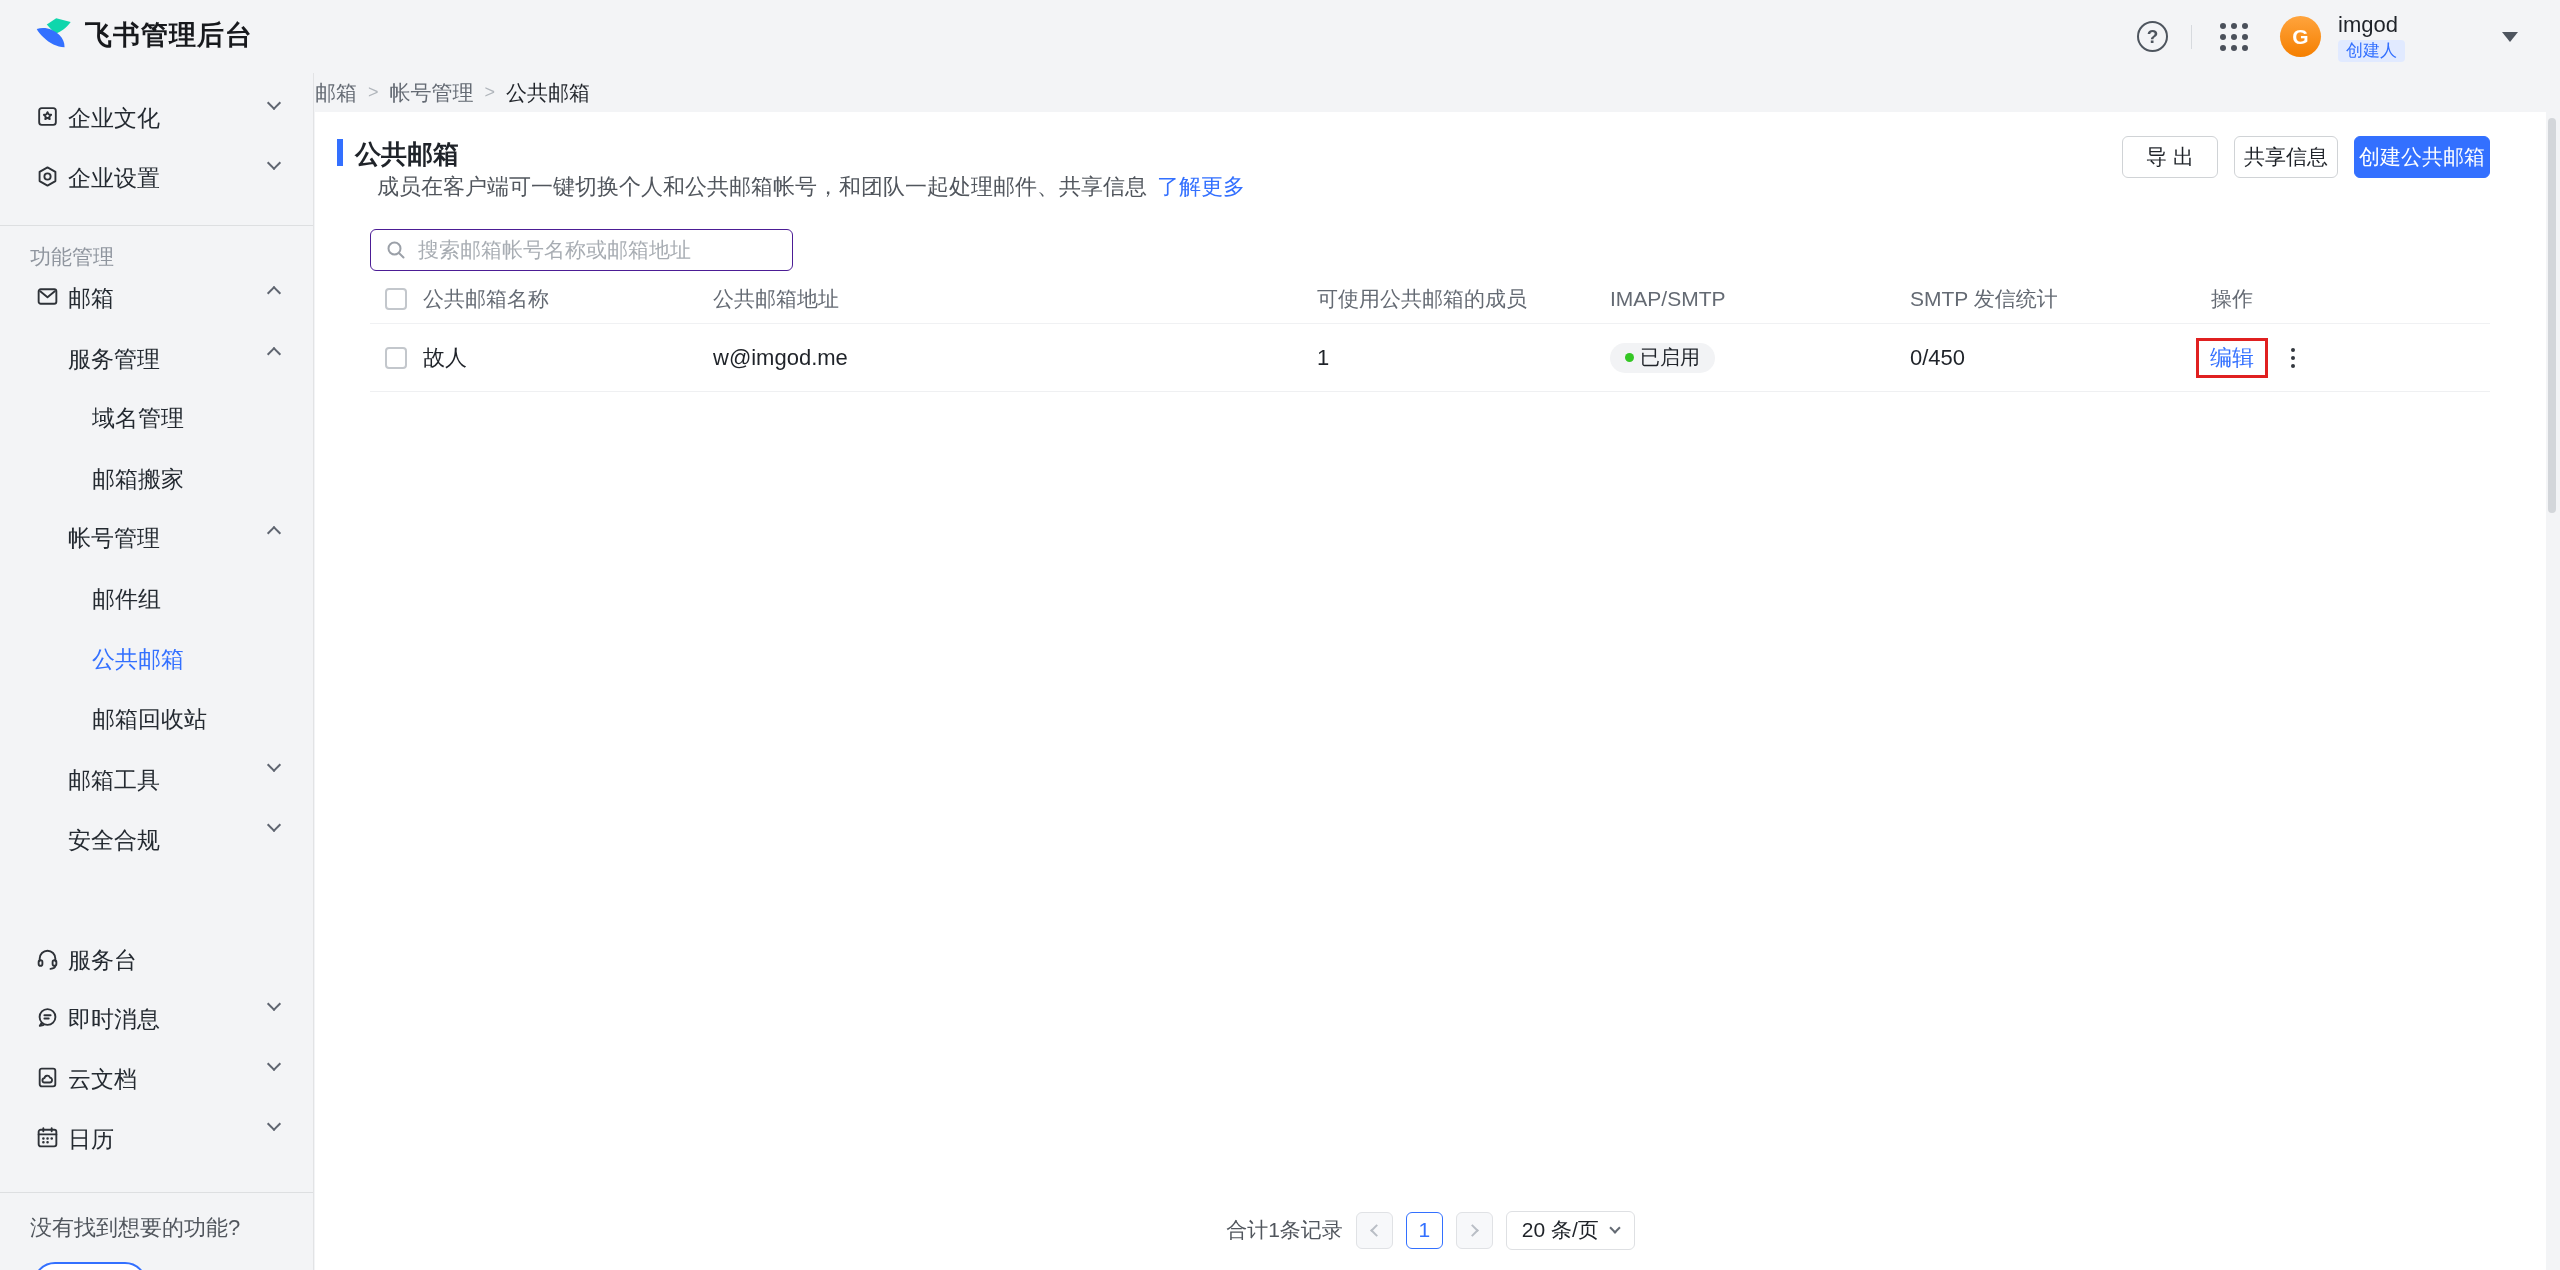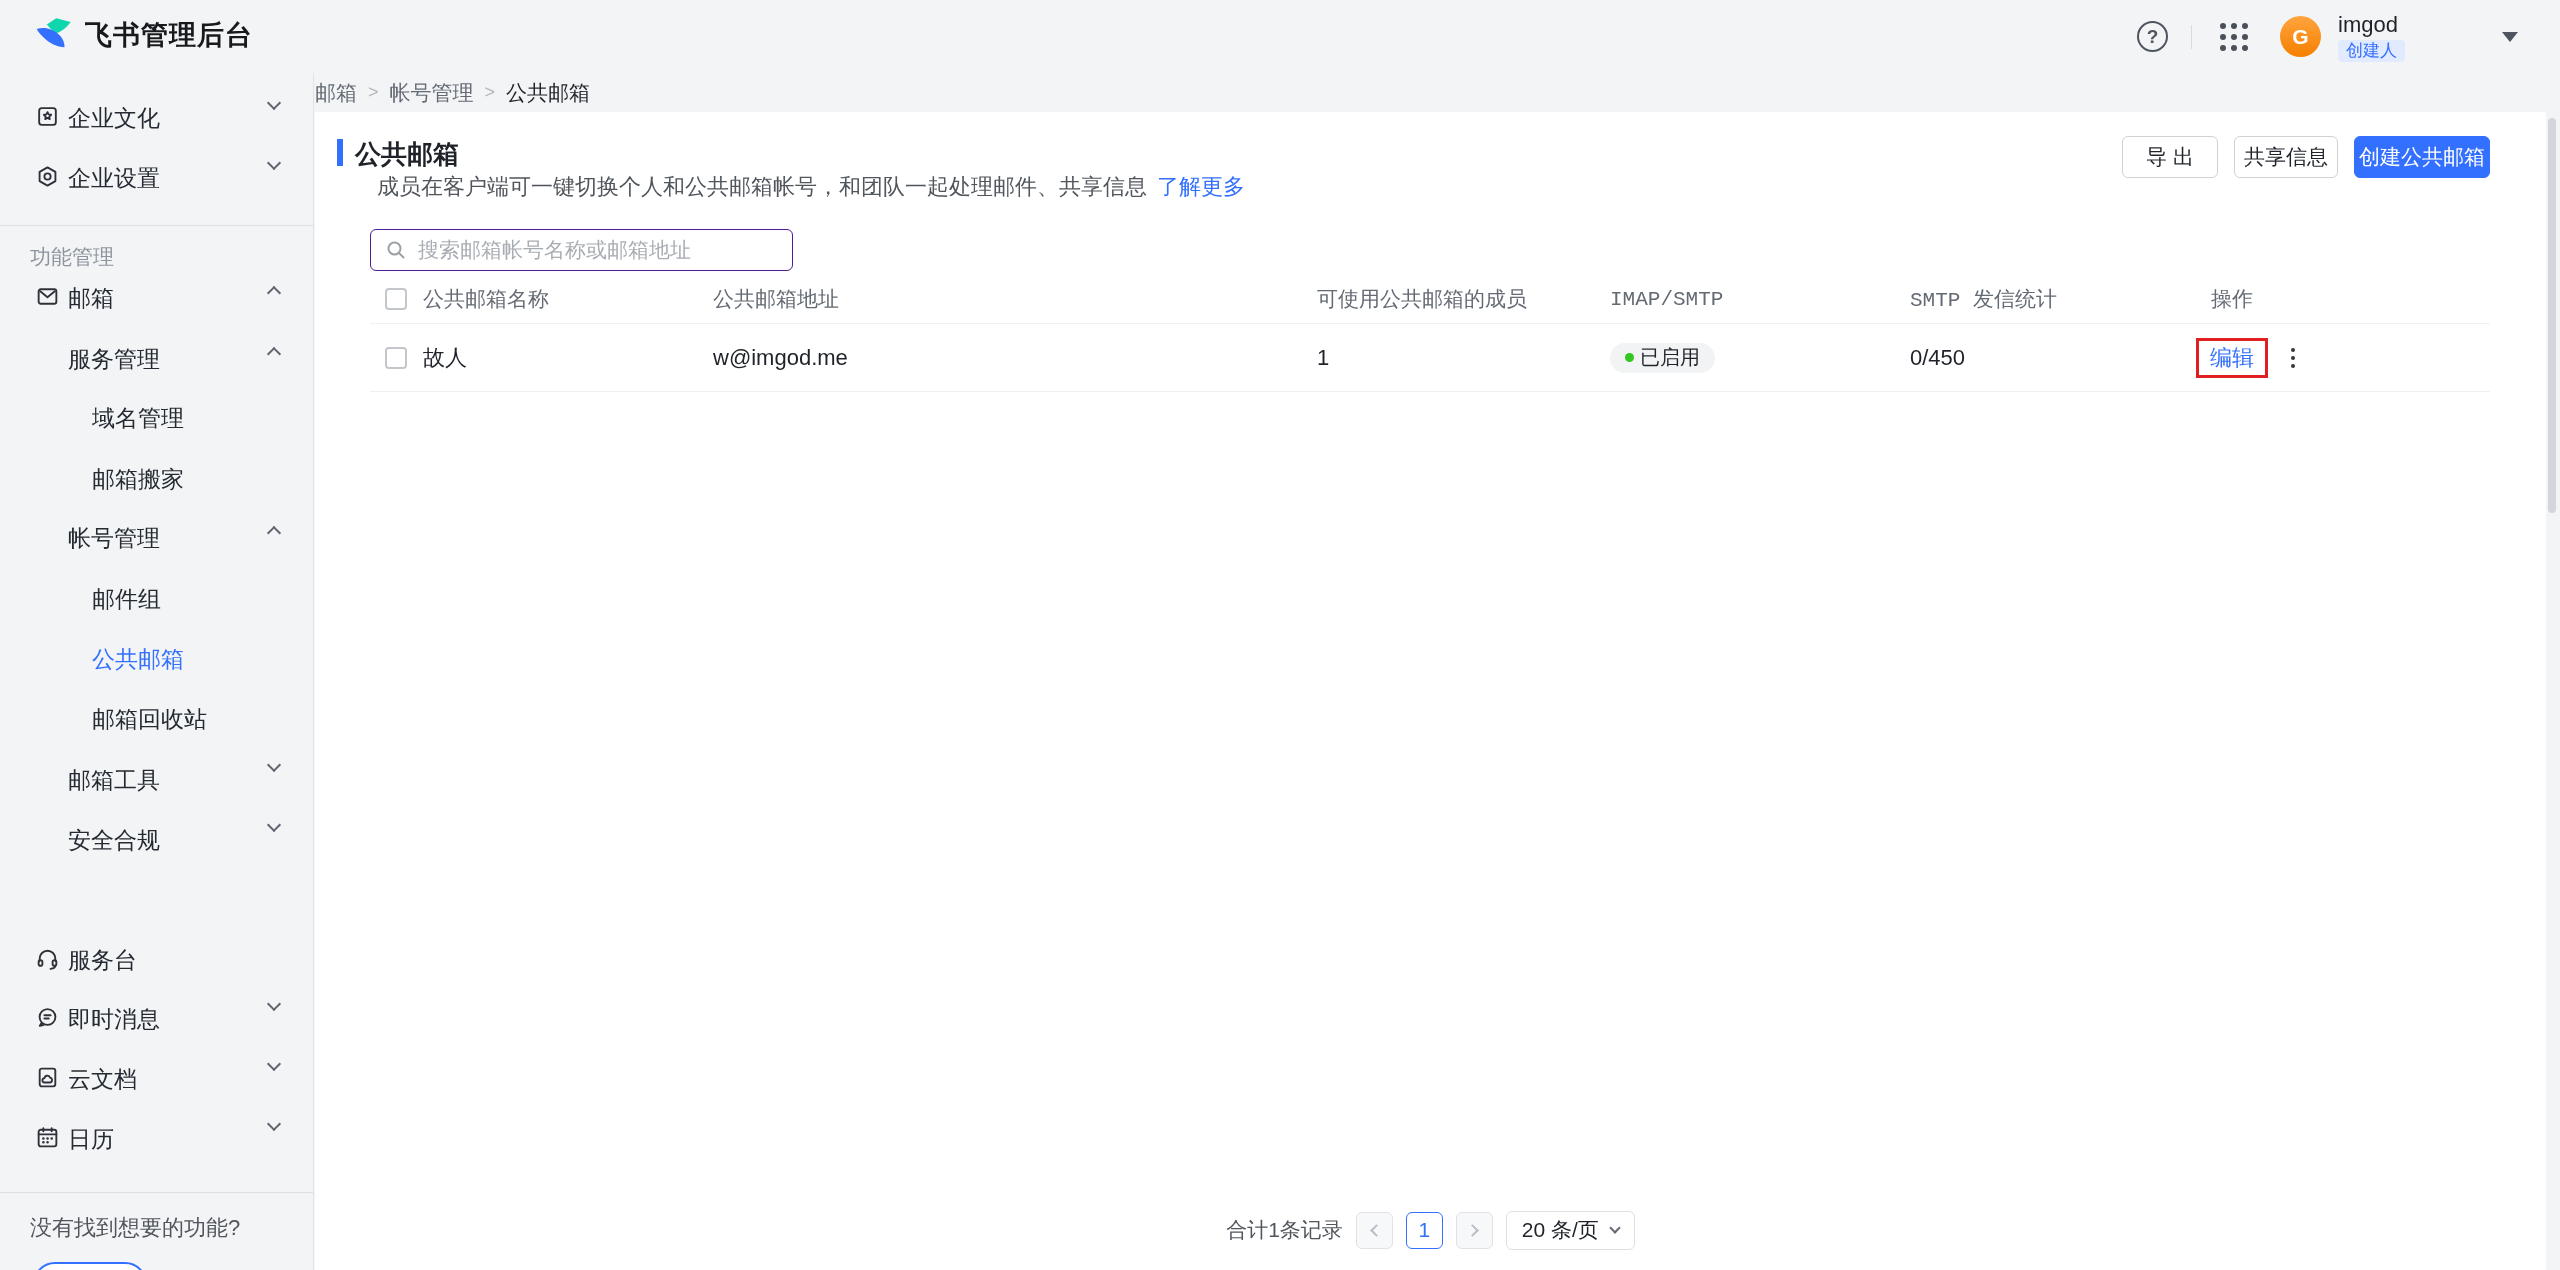--- a/index.html
+++ b/index.html
@@ -52,21 +52,21 @@
   .btn-export { width:96px; }
   .btn-import { width:104px; }
   .btn-primary { width:136px; background:#3370ff; border:1px solid #3370ff; color:#fff; }
 
   .list-area { position:absolute; left:55px; top:0; width:2120px; }
   .searchbox { position:absolute; left:0; top:117px; width:423px; height:42px; border:1px solid #4c1d95; border-radius:6px; background:#fff; display:flex; align-items:center; }
   .search-icon { margin:0 10px 0 13px; display:flex; }
   .search-input { border:none; outline:none; flex:1; height:36px; font-size:21px; font-family:inherit; color:#1f2329; background:transparent; }
   .search-input::placeholder { color:#a8adb3; }
 
-  .thead { position:absolute; left:0; top:162px; width:2120px; height:50px; border-bottom:1px solid #f0f1f3;font-family:Liberation Mono, monospace; }
+  .thead { position:absolute; left:0; top:162px; width:2120px; height:50px; border-bottom:1px solid #f0f1f3; }
   .trow  { position:absolute; left:0; top:212px; width:2120px; height:68px; border-bottom:1px solid #eff0f2; }
   .cell { position:absolute; top:50%; transform:translateY(-50%); white-space:nowrap; }
   .hc { font-size:21px; color:#646a73; }
   .rc { font-size:22px; color:#1f2329; }
   .c-check { left:15px; }
   .c-name  { left:53px; }
   .c-addr  { left:343px; }
   .c-mem   { left:947px; }
   .c-imap  { left:1240px; }
   .c-smtp  { left:1540px; }

